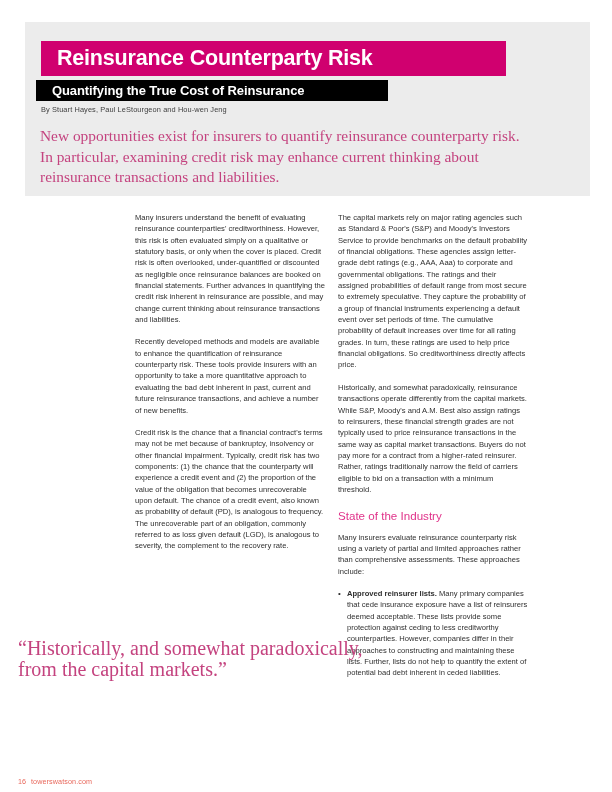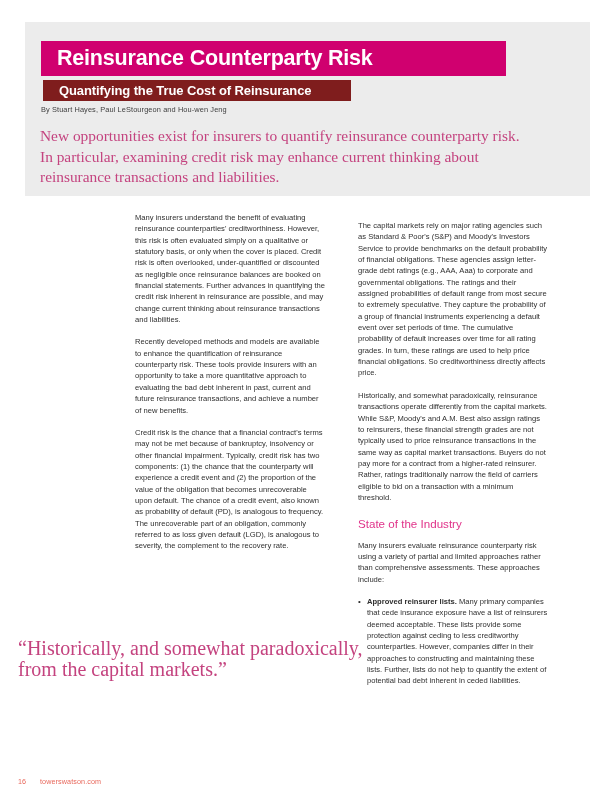--- a/index.html
+++ b/index.html
@@ -37,25 +37,25 @@
   .title-bar .title-text {
     color: #ffffff;
     font-size: 21.5px;
     font-weight: bold;
     letter-spacing: -0.2px;
     padding-left: 16px;
     white-space: nowrap;
   }
   .subtitle-bar {
     position: absolute;
-    left: 43px;
+    left: 36px;
     top: 80px;
-    width: 308px;
+    width: 352px;
     height: 21px;
-    background: #7f1d1d;
+    background: #000000;
     display: flex;
     align-items: center;
   }
   .subtitle-bar .subtitle-text {
     color: #ffffff;
     font-size: 13px;
     font-weight: bold;
     letter-spacing: -0.1px;
     padding-left: 16px;
     white-space: nowrap;
@@ -84,21 +84,21 @@
   
   .col {
     position: absolute;
     top: 212px;
     width: 190px;
     font-size: 7.6px;
     line-height: 11.35px;
     color: #ururur;
   }
   .col-left  { left: 135px; }
-  .col-right { left: 358px; margin-top: 8px; }
+  .col-right { left: 338px; }
   .col p {
     margin: 0 0 11px 0;
     color: #2f2f2f;
     text-align: left;
   }
   .col h2 {
     margin: 14px 0 9px 0;
     font-size: 11.6px;
     line-height: 13.4px;
     font-weight: normal;
@@ -141,21 +141,21 @@
   .pq-indent-2 { margin-left: 9px; }
   .pq-indent-3 { }
 
   
   .footer {
     position: absolute;
     left: 18px;
     top: 765px;
     display: flex;
     align-items: baseline;
-    gap: 14px;
+    gap: 5px;
     justify-content: center;
   }
   .footer .page-num {
     font-size: 7.2px;
     color: #e8685c;
   }
   .footer .site {
     font-size: 7.2px;
     color: #e8685c;
     letter-spacing: 0.1px;

